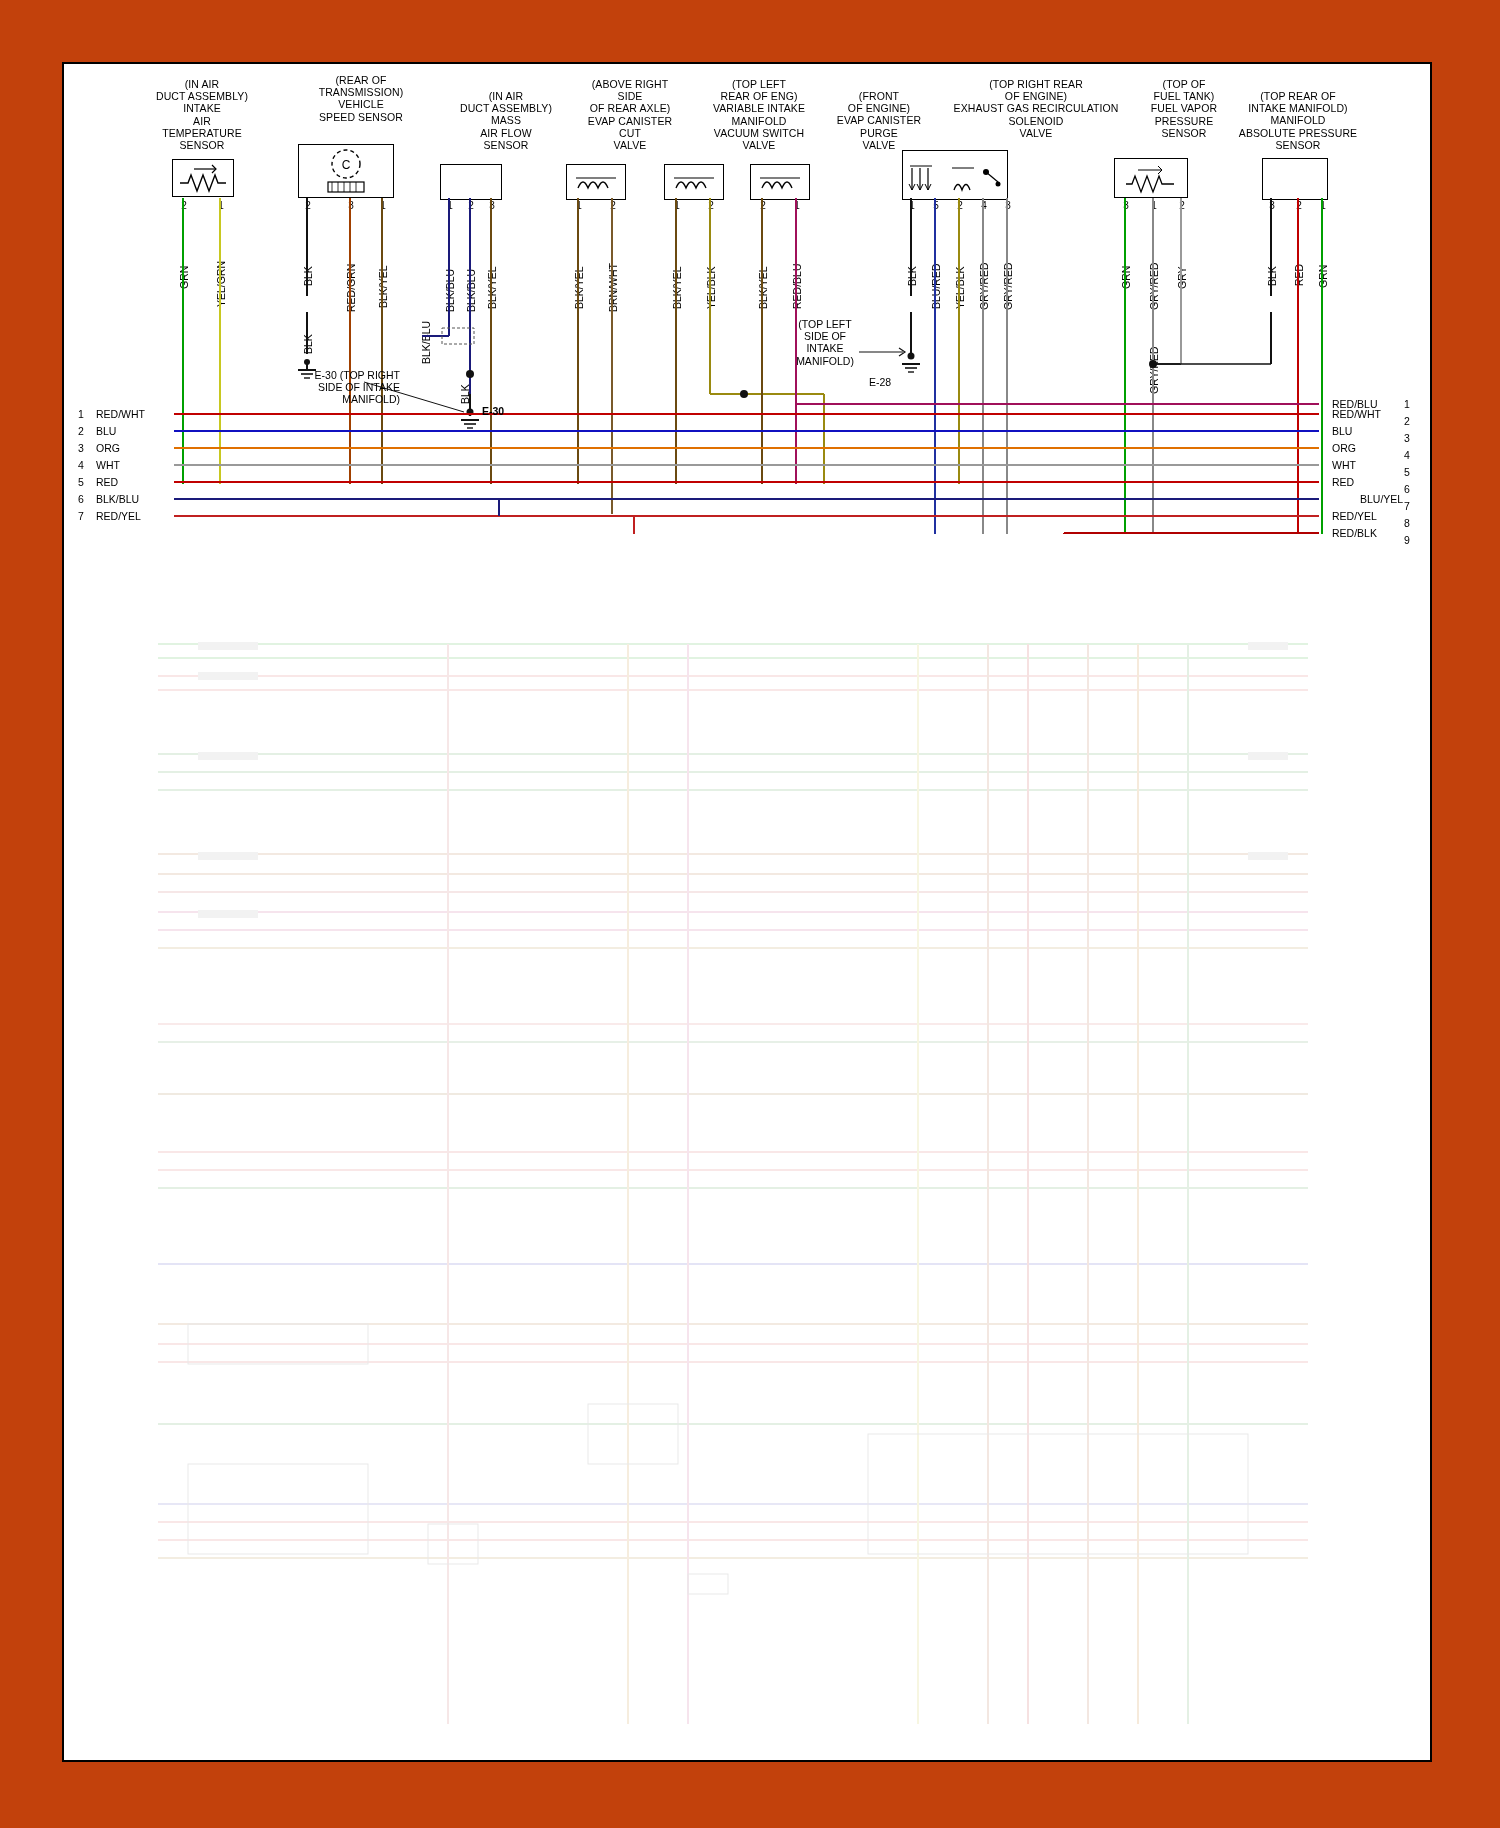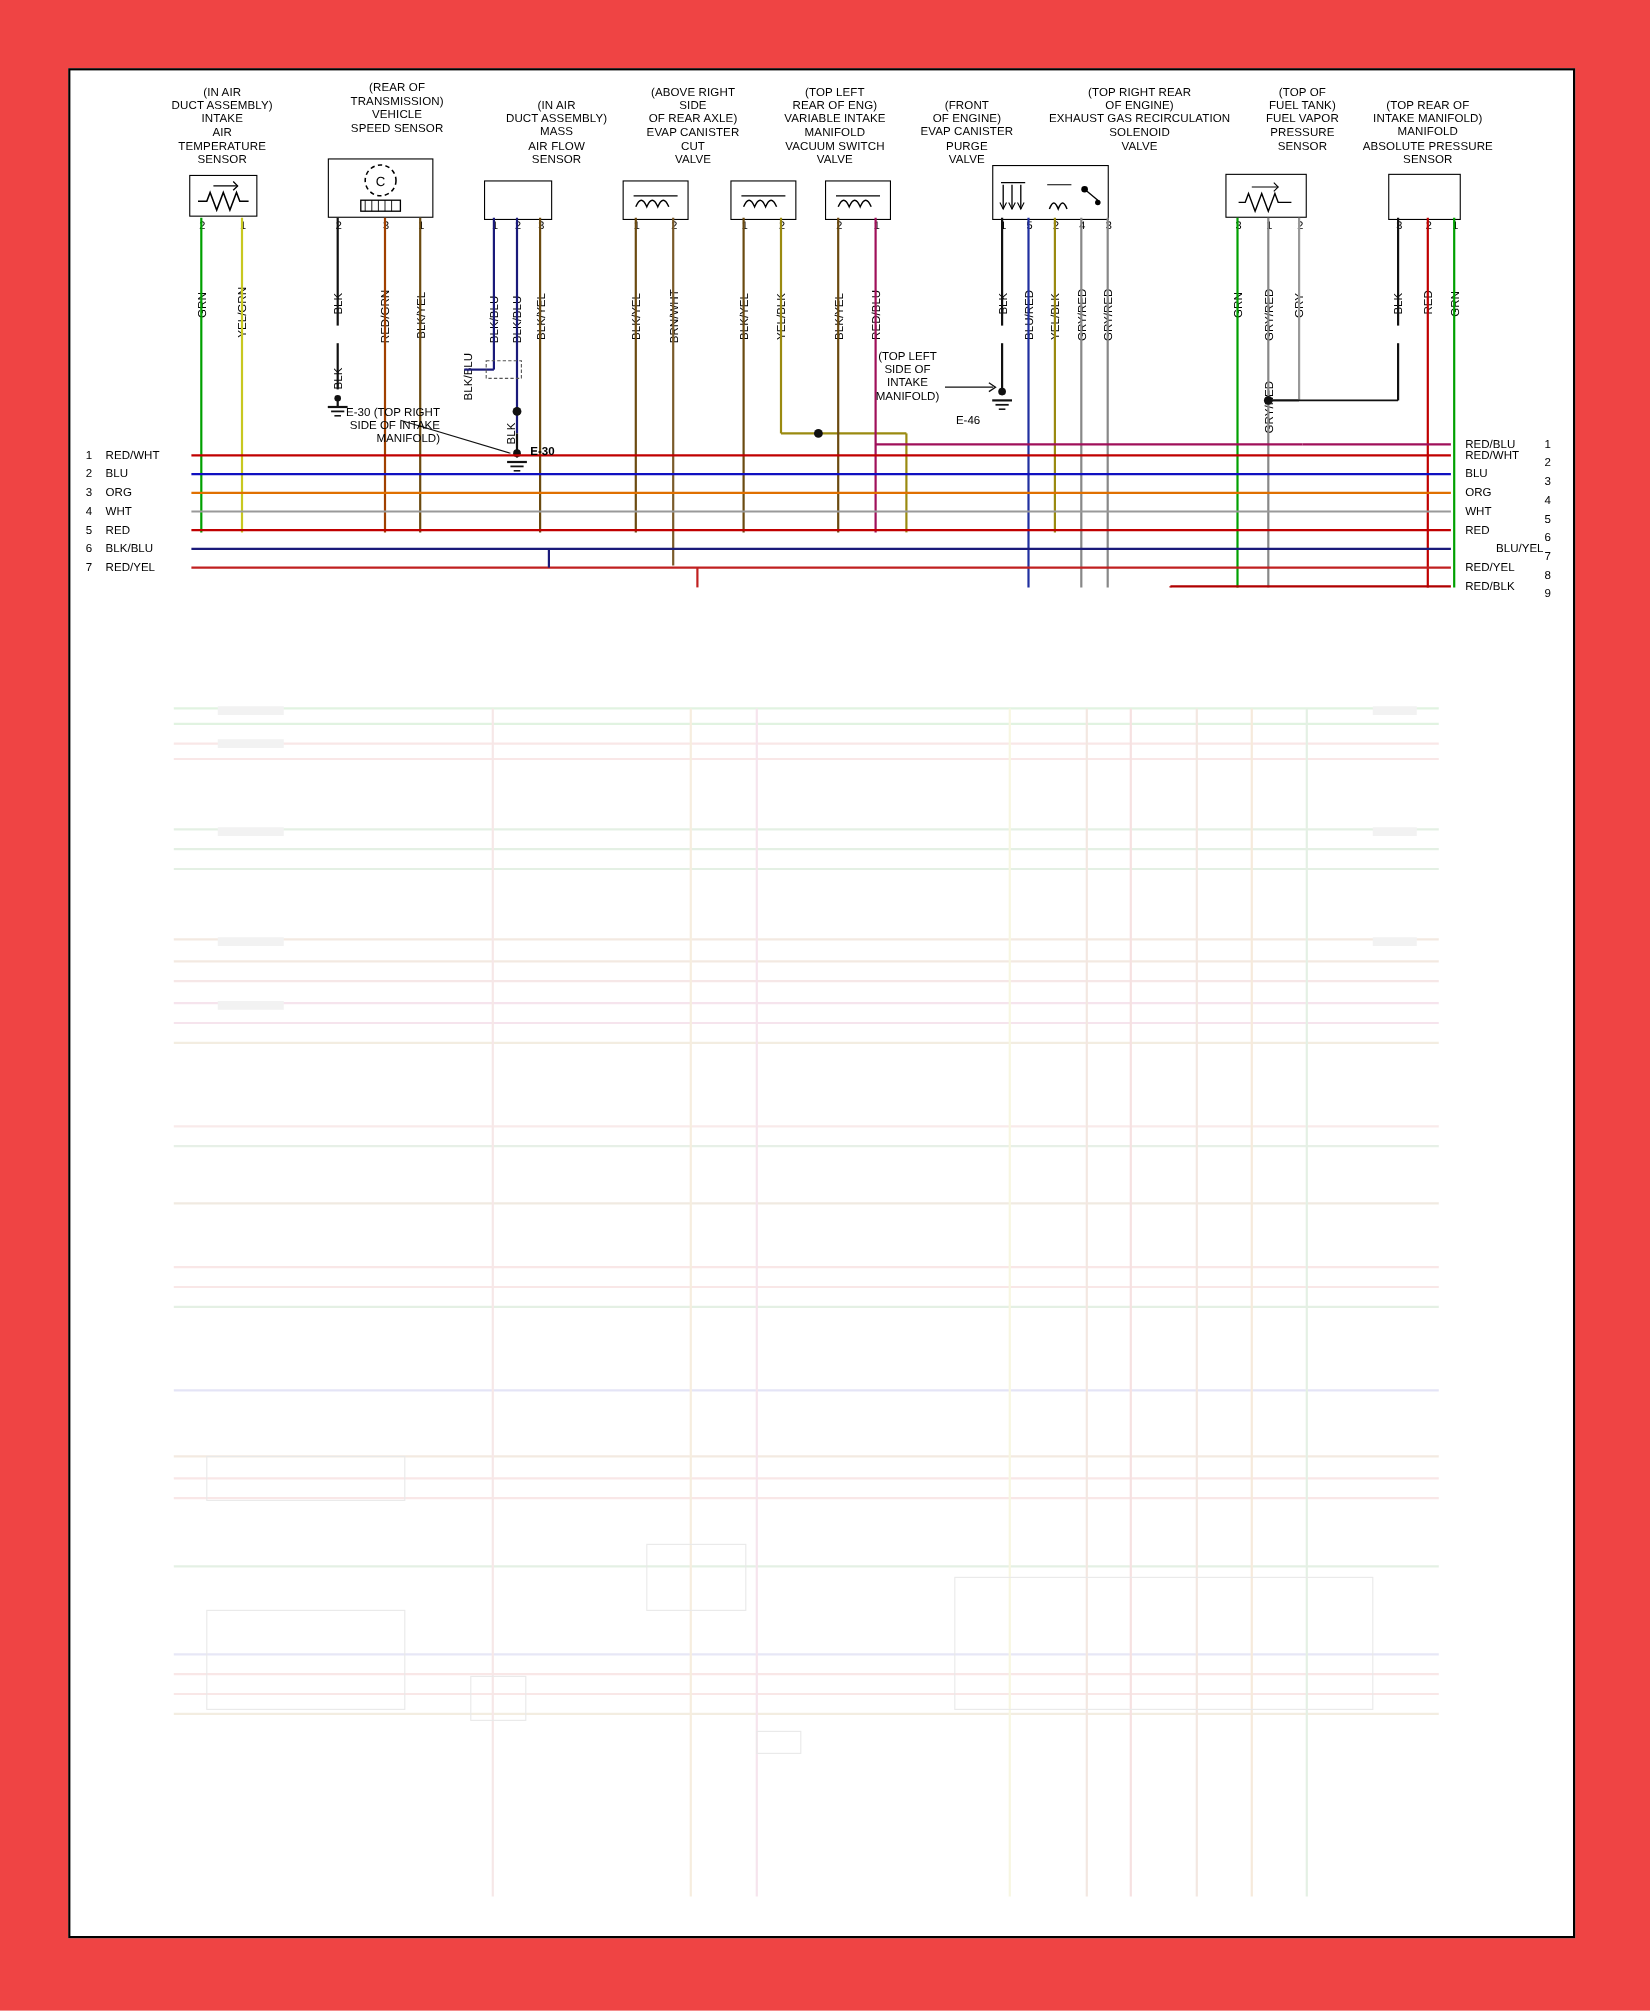--- a/index.html
+++ b/index.html
@@ -1,17 +1,17 @@
 <!DOCTYPE html>
 <html><head>
 <meta charset="utf-8">
 <style>
   html,body{margin:0;padding:0;background:#ffffff;}
   body{font-family:"Liberation Sans", sans-serif;}
-  #page{position:relative;width:1500px;height:1828px;background:#ef4444;overflow:hidden;}
+  #page{position:relative;width:1500px;height:1828px;background:#c2410c;overflow:hidden;}
   #frame{position:absolute;left:62px;top:62px;width:1370px;height:1700px;border:2px solid #000;box-sizing:border-box;background:#fff;}
   .comp-label{position:absolute;text-align:center;font-size:10.5px;line-height:12.2px;color:#000;font-weight:normal;letter-spacing:0.1px;}
   .box{position:absolute;border:1.6px solid #000;background:#fff;box-sizing:border-box;}
   .pin{position:absolute;font-size:10px;color:#000;text-align:center;}
   .vlabel{position:absolute;font-size:10.5px;color:#000;transform-origin:left top;white-space:nowrap;}
   .wire{position:absolute;}
   .note{position:absolute;font-size:10.5px;line-height:12.2px;color:#000;text-align:center;}
   .rowlabel{position:absolute;font-size:10.5px;color:#000;white-space:nowrap;}
   .num{position:absolute;font-size:10.5px;color:#000;}
   #lower{position:absolute;left:64px;top:560px;width:1366px;height:1200px;opacity:0.18;}
@@ -281,21 +281,21 @@
     <div class="note" style="left:186px;top:305px;width:150px;text-align:right;">
       <span>E-30 (TOP RIGHT<br>SIDE OF INTAKE<br>MANIFOLD)</span>
     </div>
     <div class="note" style="left:418px;top:341px;width:50px;text-align:left;font-weight:bold;">
       <span>E-30</span>
     </div>
     <div class="note" style="left:712px;top:254px;width:98px;">
       <span>(TOP LEFT<br>SIDE OF<br>INTAKE<br>MANIFOLD)</span>
     </div>
     <div class="note" style="left:805px;top:312px;width:50px;text-align:left;">
-      <span>E-46</span>
+      <span>E-28</span>
     </div>
     <svg class="wire" style="left:795px;top:278px;" width="60" height="22">
       <line x1="0" y1="10" x2="44" y2="10" stroke="#111" stroke-width="1.2"></line>
       <polyline points="40,6 46,10 40,14" fill="none" stroke="#111" stroke-width="1.2"></polyline>
     </svg>
 
     <div class="num" style="left:14px;top:344px;"><span>1</span></div>
     <div class="rowlabel" style="left:32px;top:344px;"><span>RED/WHT</span></div>
     <div class="num" style="left:14px;top:361px;"><span>2</span></div>
     <div class="rowlabel" style="left:32px;top:361px;"><span>BLU</span></div>

